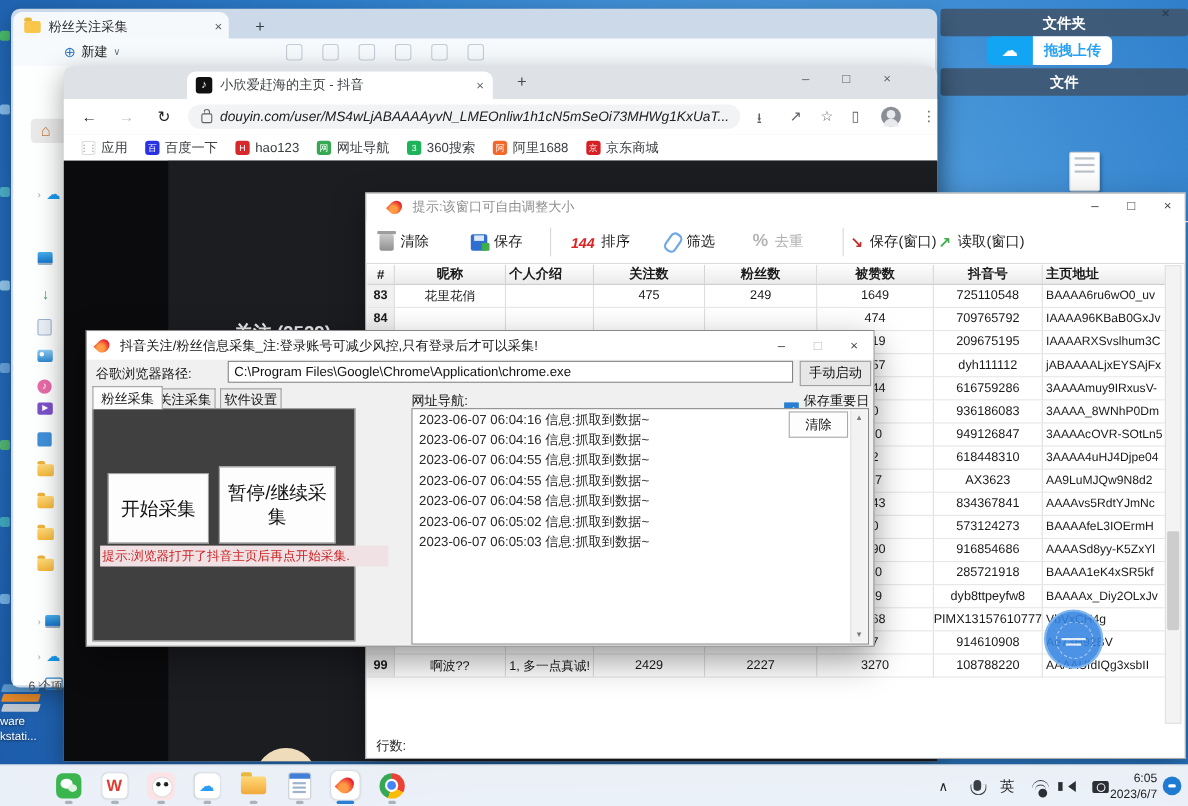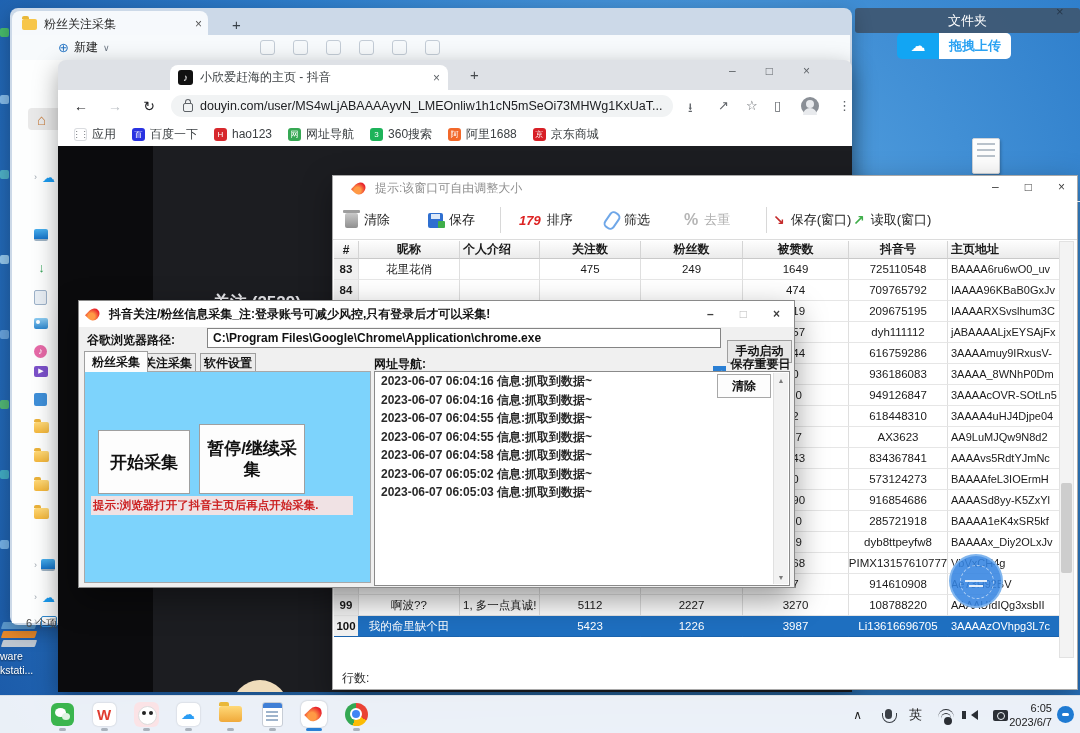--- a/index.html
+++ b/index.html
@@ -8,21 +8,21 @@
     background:radial-gradient(circle at 65% 35%, #5ea9e4 0%, #2e7ecb 55%, #1b5aa8 100%);}
   
   .frag{position:absolute;left:0;width:9px;height:9px;border-radius:2px;opacity:.9;}
   .desk-file{position:absolute;left:972px;top:138px;width:26px;height:34px;background:#fdfdfd;border:1px solid #cfd4da;border-radius:2px;box-shadow:1px 2px 3px rgba(0,0,0,.25);}
   .desk-file i{display:block;height:2px;background:#b9c2cb;margin:4px 4px 0 4px;}
   .vm-icon{position:absolute;left:2px;top:622px;width:40px;height:26px;}
   .vm-icon b{position:absolute;left:0;width:34px;height:7px;transform:skewX(-18deg);border-radius:1px;}
   .vm-label{position:absolute;left:0;width:52px;color:#fff;font-size:10.5px;text-shadow:0 1px 2px rgba(0,0,0,.6);white-space:nowrap;overflow:hidden;}
   
   .nd-bar{position:absolute;left:855px;width:225px;height:25px;background:rgba(62,89,116,.95);color:#fff;
-     font-size:13px;font-weight:normal;display:flex;align-items:center;justify-content:center;border-radius:3px;}
+     font-size:13px;font-weight:bold;display:flex;align-items:center;justify-content:center;border-radius:3px;}
   .nd-upload{position:absolute;left:897px;top:33px;height:26px;display:flex;}
   .nd-logo{width:42px;background:#12a5f3;border-radius:5px 0 0 5px;color:#fff;display:flex;align-items:center;justify-content:center;font-size:15px;}
   .nd-pill{width:72px;background:#fff;border-radius:0 5px 5px 0;color:#2aa2f2;font-size:13px;font-weight:bold;display:flex;align-items:center;justify-content:center;}
   .nd-close{position:absolute;left:1056px;top:4px;color:#26374a;font-size:13px;}
   
   .win-exp{position:absolute;left:10px;top:8px;width:842px;height:617px;border-radius:8px;
      background:#ccd9e8;box-shadow:0 6px 20px rgba(0,0,0,.3);}
   .exp-tab{position:absolute;left:2px;top:3px;width:196px;height:26px;background:#f6f9fc;border-radius:8px 8px 0 0;
      display:flex;align-items:center;font-size:12px;color:#2b2b2b;padding:0 6px;box-sizing:border-box;}
   .exp-folder{width:15px;height:11px;background:#f7c64a;border-radius:2px;position:relative;margin:0 7px 0 4px;}
@@ -114,31 +114,31 @@
   .c1{width:101px;}.c2{width:80px;justify-content:flex-start;padding-left:3px;}
   .c3{width:101px;}.c4{width:102px;}.c5{width:106px;}.c6{width:99px;}
   .c7{width:112px;justify-content:flex-start;padding-left:3px;font-size:11px;}
   .trow.sel .cell{background:#1e6fc0;color:#fff;border-right-color:#1e6fc0;border-bottom-color:#1a63ad;}
   .trow.sel .c0{background:#f1f1f1;color:#111;}
   .g-vscroll{position:absolute;right:3px;top:65px;width:15px;height:417px;background:#f3f3f3;border:1px solid #e2e2e2;box-sizing:border-box;}
   .g-vthumb{position:absolute;left:1px;top:58%;width:11px;height:90px;background:#cdcdcd;border-radius:2px;}
   .g-rowcount{position:absolute;left:9px;top:494px;font-size:12px;color:#2a2a2a;}
   
   .win-col{position:absolute;left:78px;top:300px;width:717px;height:288px;background:#f0f0f0;border:1px solid #8a8a8a;
-     box-sizing:border-box;box-shadow:0 12px 30px rgba(0,0,0,.4);font-weight:bold;}
+     box-sizing:border-box;box-shadow:0 12px 30px rgba(0,0,0,.4);}
   .c-title{position:absolute;left:0;top:0;width:100%;height:26px;background:#fff;display:flex;align-items:center;font-size:12px;color:#141414;}
   .c-path{position:absolute;left:8px;top:31px;font-size:12px;color:#141414;}
   .c-input{position:absolute;left:128px;top:27px;width:514px;height:20px;background:#fff;border:1px solid #848484;
      font-size:12px;color:#111;display:flex;align-items:center;padding-left:5px;box-sizing:border-box;overflow:hidden;white-space:nowrap;}
   .c-manual{position:absolute;left:648px;top:27px;width:63px;height:21px;background:#e7e7e7;border:1px solid #9f9f9f;
-     font-size:12px;color:#111;display:flex;align-items:center;justify-content:center;margin-top:12px;}
+     font-size:12px;color:#111;display:flex;align-items:center;justify-content:center;}
   .c-tab{position:absolute;top:52px;height:19px;font-size:12px;color:#141414;display:flex;align-items:center;justify-content:center;
      border:1px solid #9f9f9f;border-bottom:none;background:#ececec;box-sizing:border-box;}
   .c-tab.active{background:#fcfcfc;height:21px;top:50px;z-index:2;}
-  .c-page{position:absolute;left:5px;top:70px;width:287px;height:212px;background:#7dd3fc;border:1px solid #a8a8a8;box-sizing:border-box;}
+  .c-page{position:absolute;left:5px;top:70px;width:239px;height:212px;background:#404040;border:1px solid #a8a8a8;box-sizing:border-box;}
   .c-bigbtn{position:absolute;background:#fdfdfd;border:1px solid #9f9f9f;font-size:17px;color:#111;
      display:flex;align-items:center;justify-content:center;text-align:center;box-sizing:border-box;}
   .c-hint{position:absolute;left:6px;top:124px;width:258px;font-size:11.5px;color:#cc2222;background:#f0e2e4;padding:2px 2px;}
   .c-loglabel{position:absolute;left:295px;top:55px;font-size:12px;color:#141414;}
   .c-chk{position:absolute;left:634px;top:55px;display:flex;align-items:center;gap:4px;font-size:12px;color:#141414;}
   .chkbox{width:13px;height:13px;background:#2a7fd4;border:1px solid #2a7fd4;color:#fff;font-size:10px;display:flex;align-items:center;justify-content:center;}
   .c-log{position:absolute;left:295px;top:70px;width:416px;height:215px;background:#fff;border:1px solid #8a8a8a;box-sizing:border-box;overflow:hidden;}
   .c-log .line{font-size:12px;color:#2a2a2a;line-height:18.5px;padding-left:6px;white-space:nowrap;}
   .c-clear{position:absolute;left:638px;top:73px;width:52px;height:22px;background:#fdfdfd;border:1px solid #a8a8a8;
      font-size:12px;color:#111;display:flex;align-items:center;justify-content:center;z-index:3;}
@@ -220,20 +220,23 @@
   <div class="vm-label" style="top:664px;">kstati...</div>
 
   <div class="nd-bar" style="top:8px;">
       <span>文件夹</span>
     </div>
   <div class="nd-close">×</div>
   <div class="nd-upload">
     <div class="nd-logo">☁</div>
     <div class="nd-pill">拖拽上传</div>
   </div>
+  <div class="nd-bar" style="top:62px;">
+      <span>文件</span>
+    </div>
 
   <div class="win-exp">
     <div class="exp-tab">
       <span class="exp-folder"></span>
       <span>粉丝关注采集</span>
       <span class="exp-x">×</span>
     </div>
     <div class="exp-plus">+</div>
     <div class="exp-toolbar">
       <div class="exp-new">
@@ -320,21 +323,21 @@
       <span>□</span>
       <span>×</span>
     </div>
     <div class="cr-toolbar">
       <span class="cr-nav">←</span>
       <span class="cr-nav dis">→</span>
       <span class="cr-nav">↻</span>
       <span class="cr-nav">⌂</span>
       <div class="omni">
         <span class="lock"></span>
-        <span style="overflow:hidden;white-space:nowrap;">douyin.com/user/MS4wLjABAAAAyvN_LMEOnliw1h1cN5mSeOi73MHWg1KxUaT...</span>
+        <span style="overflow:hidden;white-space:nowrap;font-style:italic;">douyin.com/user/MS4wLjABAAAAyvN_LMEOnliw1h1cN5mSeOi73MHWg1KxUaT...</span>
       </div>
       <span class="omni-ic" style="left:630px;">⭳</span>
       <span class="omni-ic" style="left:660px;">↗</span>
       <span class="omni-ic" style="left:688px;">☆</span>
       <span class="omni-ic" style="left:716px;">▯</span>
       <span class="cr-avatar"></span>
       <span class="omni-ic" style="left:780px;">⋮</span>
     </div>
     <div class="cr-bm" id="bm-bar">
         <div class="bm-item">
@@ -390,21 +393,21 @@
         <div class="g-btn" style="left: 12px;">
           <span class="ic-trash"></span>
           <span>清除</span>
         </div>
         <div class="g-btn" style="left: 95px;">
           <span class="ic-floppy"></span>
           <span>保存</span>
         </div>
         <div class="tsep" style="left: 167px;"></div>
         <div class="g-btn" style="left: 186px;">
-          <span class="ic-123">179</span>
+          <span class="ic-123">144</span>
           <span>排序</span>
         </div>
         <div class="g-btn" style="left: 273px;">
           <span class="ic-clip"></span>
           <span>筛选</span>
         </div>
         <div class="g-btn dis" style="left: 351px;">
           <span class="ic-pct">%</span>
           <span>去重</span>
         </div>
@@ -586,35 +589,25 @@
           <div class="cell c3"></div>
           <div class="cell c4"></div>
           <div class="cell c5">7</div>
           <div class="cell c6">914610908</div>
           <div class="cell c7">Ae73H92BV</div>
         </div>
         <div class="trow">
           <div class="cell c0">99</div>
           <div class="cell c1">啊波??</div>
           <div class="cell c2">1, 多一点真诚! 感谢</div>
-          <div class="cell c3">5112</div>
+          <div class="cell c3">2429</div>
           <div class="cell c4">2227</div>
           <div class="cell c5">3270</div>
           <div class="cell c6">108788220</div>
           <div class="cell c7">AAAAUfdIQg3xsbII</div>
-        </div>
-        <div class="trow sel">
-          <div class="cell c0">100</div>
-          <div class="cell c1">我的命里缺个田</div>
-          <div class="cell c2"></div>
-          <div class="cell c3">5423</div>
-          <div class="cell c4">1226</div>
-          <div class="cell c5">3987</div>
-          <div class="cell c6">Li13616696705</div>
-          <div class="cell c7">3AAAAzOVhpg3L7c</div>
         </div>
       </div>
     <div class="g-vscroll">
         <div class="g-vthumb"></div>
       </div>
     <div class="g-rowcount">行数:</div>
   </div>
 
   <div class="win-col">
     <div class="c-title">

